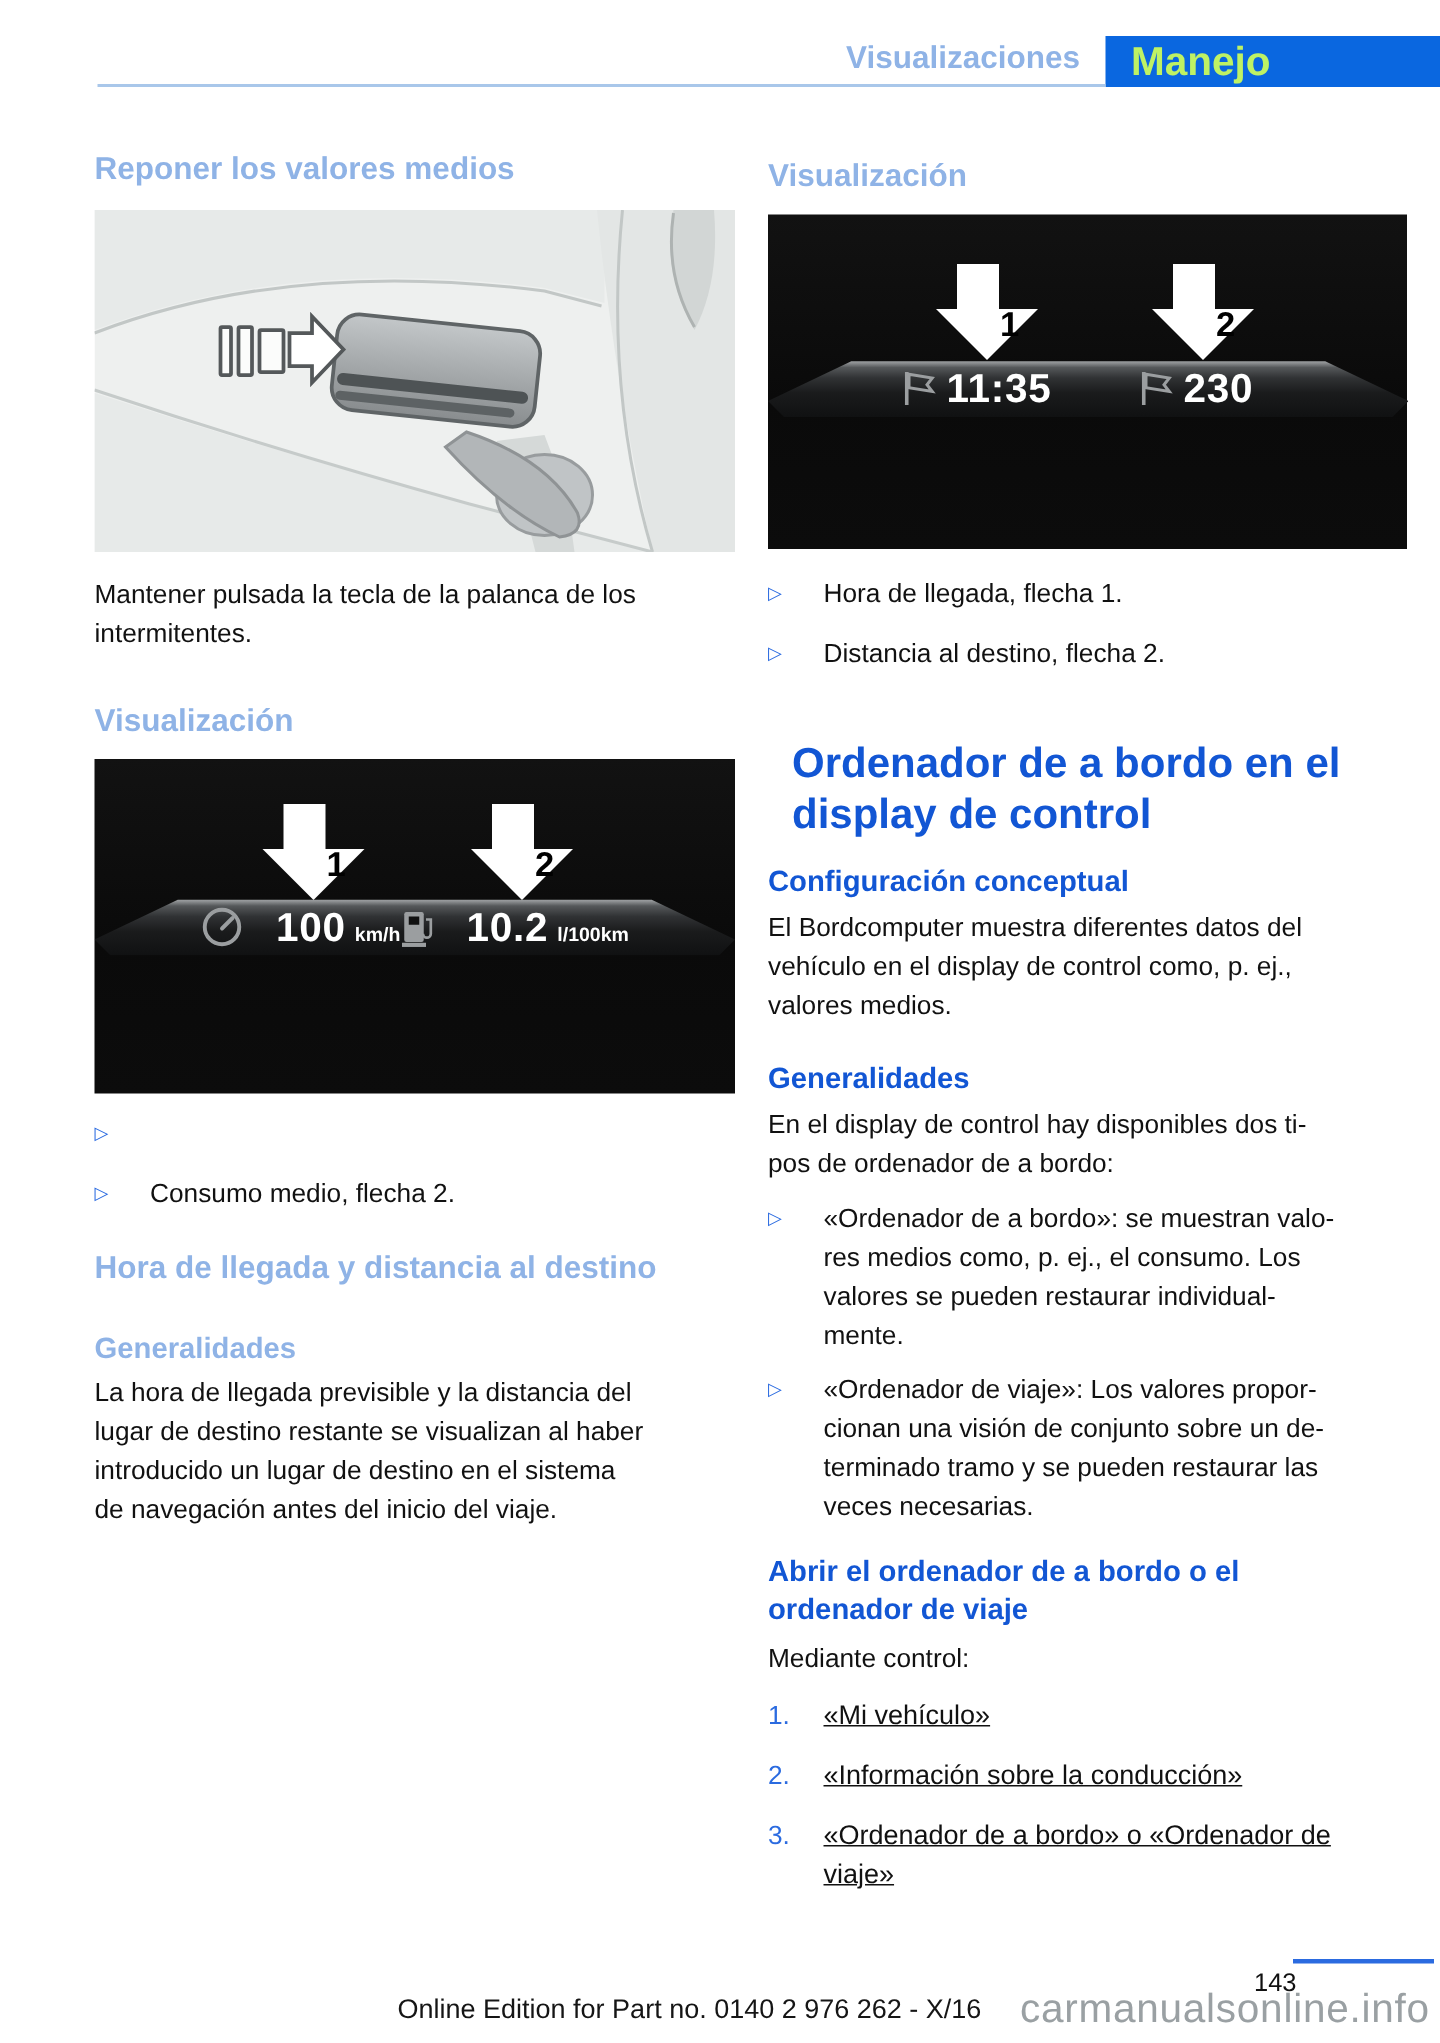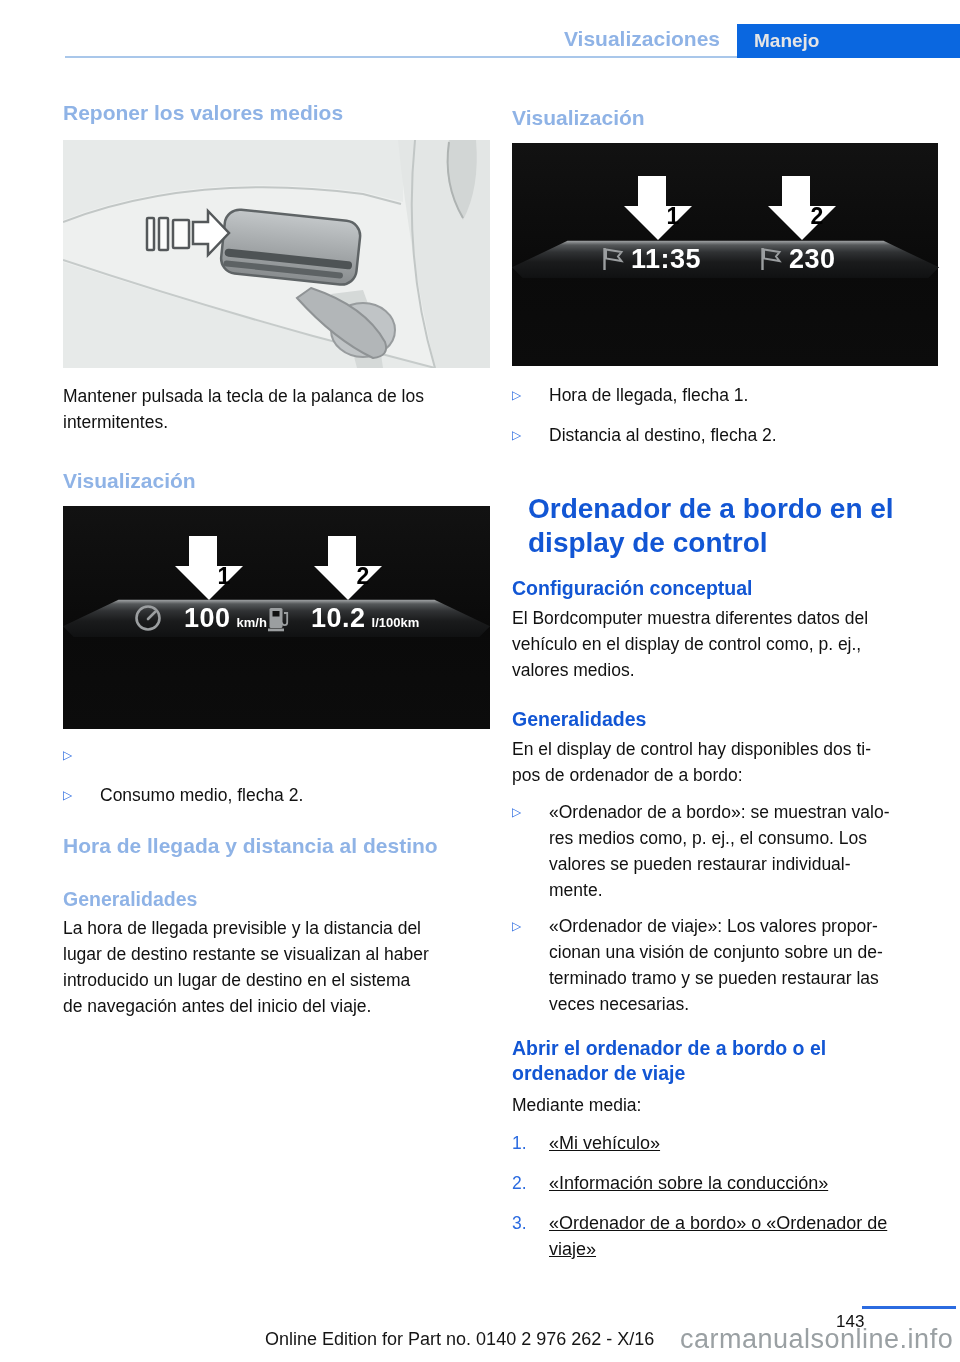--- a/index.html
+++ b/index.html
@@ -14,21 +14,21 @@
   .tab-inactive{
     position:absolute;top:27px;right:240px;white-space:nowrap;
     font-size:21px;font-weight:700;color:#8fb3e6;
   }
   .tab-active{
     position:absolute;top:24px;left:737px;width:223px;height:34px;
     background:#0a67e0;
   }
   .tab-active span{
     display:block;line-height:34px;padding-left:17px;
-    font-size:19px;font-weight:700;color:#e5e5e5;
+    font-size:27px;font-weight:700;color:#bef264;
   }
   .header-rule{
     position:absolute;top:56px;left:65px;width:672px;height:2px;
     background:#a9c7ea;
   }
 
   
   .col{position:absolute;top:0;}
   .col-left{left:63px;width:427px;}
   .col-right{left:512px;width:426px;}
@@ -241,21 +241,21 @@
       <span class="tri">▷</span>
       <span class="bullet-text pre">«Ordenador de viaje»: Los valores propor-
 cionan una visión de conjunto sobre un de-
 terminado tramo y se pueden restaurar las
 veces necesarias.</span>
     </div>
   </div>
 
   <h3 class="h-dark pre" style="margin-top:19px;">Abrir el ordenador de a bordo o el
 ordenador de viaje</h3>
-  <p class="body-text" style="margin-top:6px;">Mediante media:</p>
+  <p class="body-text" style="margin-top:6px;">Mediante control:</p>
 
   <div style="margin-top:12px;">
     <div class="step">
       <span class="num">1.</span>
       <span class="step-text pre">«Mi vehículo»</span>
     </div>
     <div class="step">
       <span class="num">2.</span>
       <span class="step-text pre">«Información sobre la conducción»</span>
     </div>

